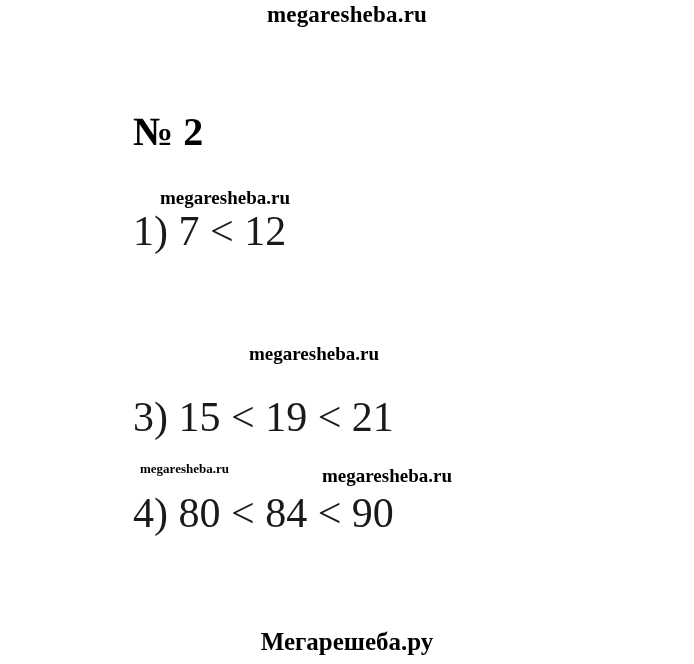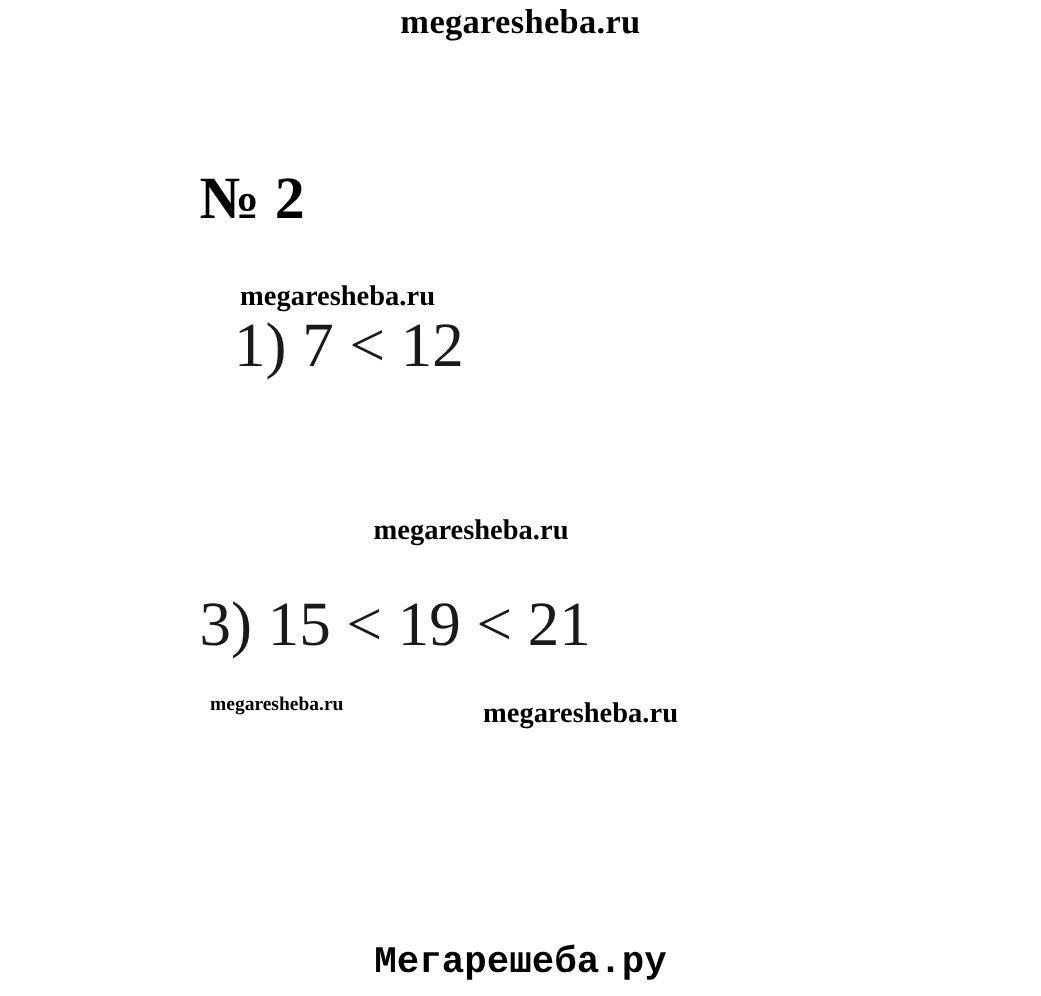--- a/index.html
+++ b/index.html
@@ -30,42 +30,42 @@
     font-size: 23px;
     color: #000000;
     letter-spacing: 0.2px;
   }
   .wm-bottom {
     position: absolute;
     bottom: 8px;
     left: 0;
     width: 694px;
     text-align: center;
-    font-family: Liberation Mono, monospace;
+    font-family: Liberation Serif, serif;
     font-weight: bold;
     font-size: 25px;
     color: #000000;
   }
   .task-number {
     position: absolute;
     left: 133px;
     top: 108px;
     font-family: "Liberation Serif", serif;
     font-weight: bold;
     font-size: 40px;
     color: #000000;
   }
   .answer {
     position: absolute;
     font-family: "Liberation Serif", serif;
     font-size: 42px;
     color: #1a1a1a;
     white-space: nowrap;
   }
-  .a1 { left: 133px; top: 207px; margin-left: 23px; }
+  .a1 { left: 133px; top: 207px; }
   .a2 { left: 133px; top: 296px; }
   .a3 { left: 133px; top: 393px; }
   .a4 { left: 133px; top: 489px; }
 
   .wm-inline {
     position: absolute;
     font-family: "Liberation Serif", serif;
     font-weight: bold;
     color: #000000;
     white-space: nowrap;
@@ -90,16 +90,17 @@
 
 
   <div class="wm-inline wm-b">megaresheba.ru</div>
 
   <div class="answer a3">3) 15 &lt; 19 &lt; 21</div>
 
   <div class="wm-inline wm-c">megaresheba.ru</div>
 
   <div class="wm-inline wm-d">megaresheba.ru</div>
 
+  <div class="answer a4">4) 80 &lt; 84 &lt; 90</div>
 
   <div class="wm-bottom">Мегарешеба.ру</div>
 
 </div>
 
 </body></html>

